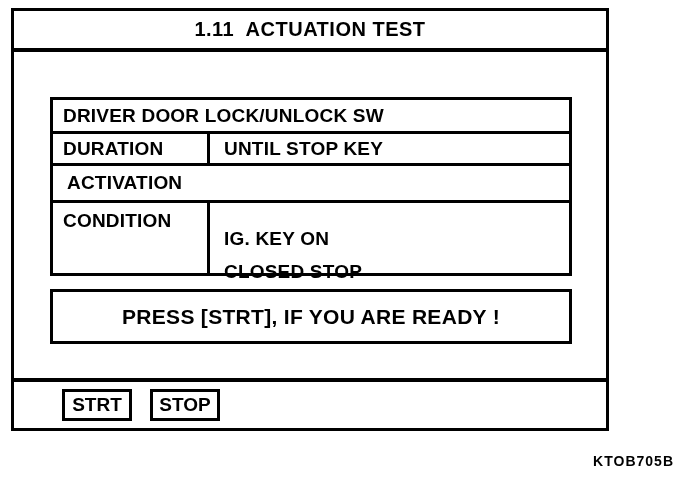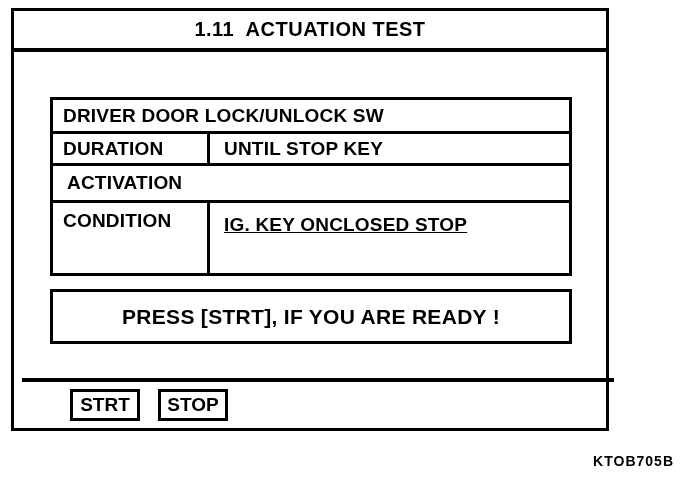--- a/index.html
+++ b/index.html
@@ -85,46 +85,45 @@
     padding-left: 14px;
   }
   .row-duration  { height: 29px; }
   .row-method    { height: 34px; }
   .row-condition { height: 70px; }
   .row-condition .t-label {
     align-items: flex-start;
     padding-top: 7px;
   }
   .row-condition .t-value {
-    flex-direction: row;
+    flex-direction: column;
     align-items: flex-start;
     justify-content: flex-start;
-    padding-top: 5px;
+    padding-top: 19px;
     line-height: 33px;
-    text-decoration: underline;
   }
   
   .message-box {
     position: absolute;
     left: 36px;
     top: 278px;
     width: 516px;
     height: 49px;
     border: 3px solid #000000;
     display: flex;
     align-items: center;
     justify-content: center;
     font-size: 21px;
     letter-spacing: 0.3px;
     box-sizing: content-box;
   }
   
   .bottom-bar {
     position: absolute;
-    left: 8px;
+    left: 0;
     bottom: 0;
     width: 100%;
     height: 50px;
     border-top: 4px solid #000000;
     display: flex;
     align-items: center;
     padding-left: 48px;
     gap: 18px;
     box-sizing: border-box;
   }

